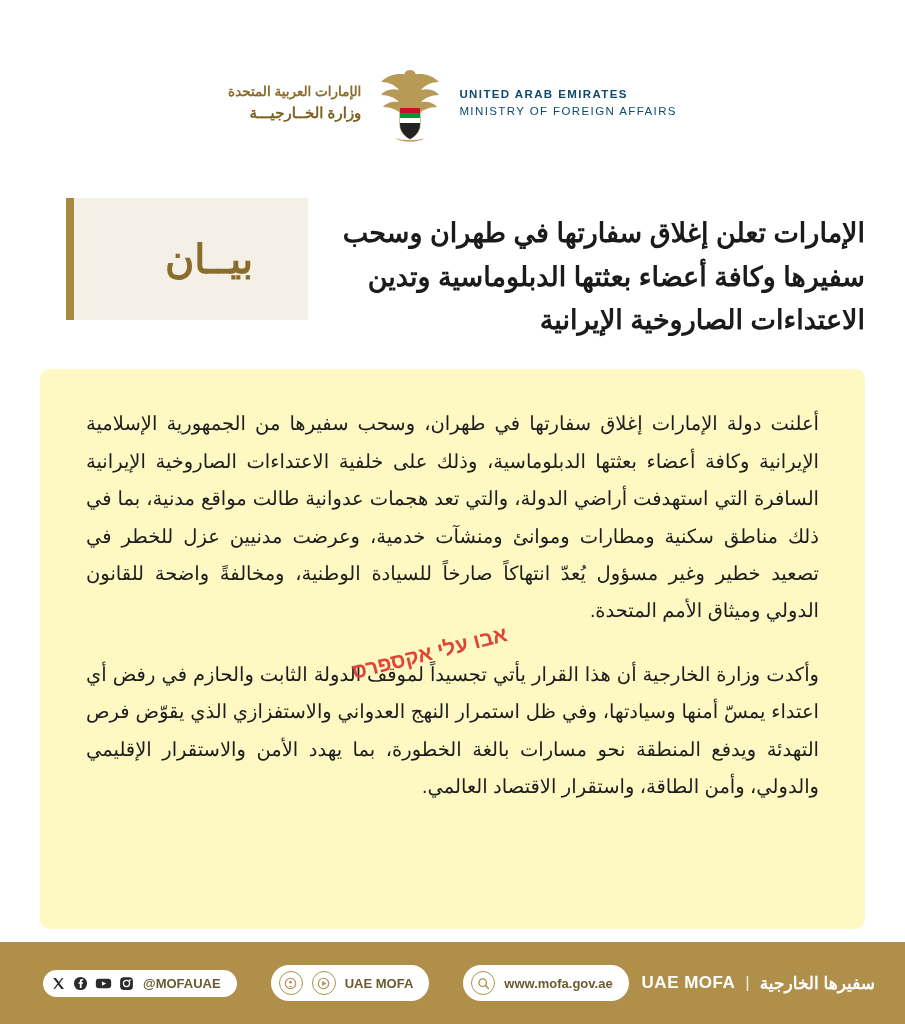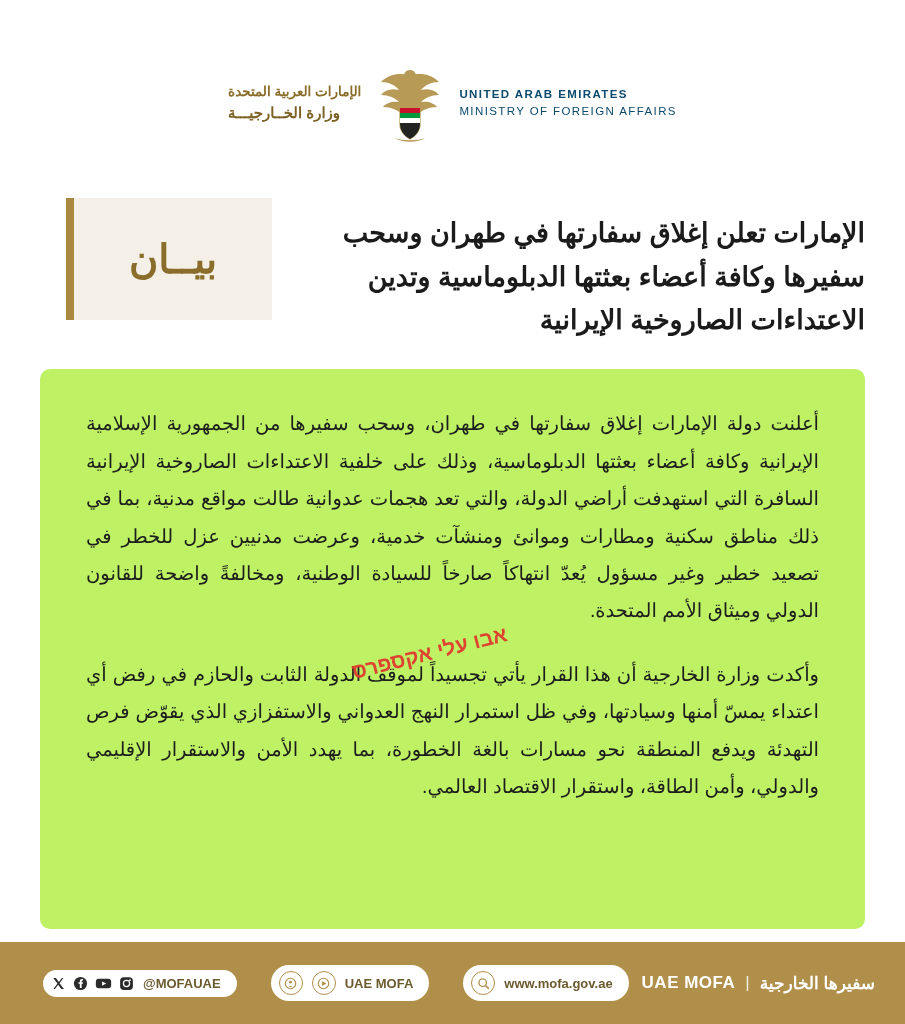--- a/index.html
+++ b/index.html
@@ -27,21 +27,21 @@
   .header {
     display: flex;
     flex-direction: row-reverse;
     align-items: center;
     justify-content: center;
     gap: 14px;
     padding-top: 64px;
     padding-bottom: 18px;
   }
   .header-ar {
-    text-align: left;
+    text-align: right;
     color: #8a6d2a;
     line-height: 1.45;
     direction: rtl;
   }
   .header-ar .l1 {
     font-size: 13.5px;
     font-weight: bold;
     letter-spacing: 0.5px;
     color: #8a6d2a;
   }
@@ -86,20 +86,21 @@
   .bayan-box {
     width: 198px;
     height: 122px;
     background: #f4f0e8;
     border-left: 8px solid #a9883f;
     display: flex;
     align-items: center;
     justify-content: center;
     flex: 0 0 auto;
     margin-top: 2px;
+    padding-left: 36px;
   }
   .bayan-text {
     font-size: 40px;
     font-weight: bold;
     color: #8a6d2a;
     letter-spacing: 6px;
     direction: rtl;
   }
   .headline {
     direction: rtl;
@@ -108,21 +109,21 @@
     font-size: 27px;
     font-weight: bold;
     line-height: 1.62;
     max-width: 530px;
     padding-top: 16px;
   }
 
   
   .body-card {
     margin: 26px 40px 0 40px;
-    background: #bef264;
+    background: #fef9c3;
     border-radius: 10px;
     padding: 36px 46px 40px 46px;
     box-sizing: border-box;
     direction: rtl;
     position: relative;
     min-height: 560px;
   }
   .para {
     font-size: 19.5px;
     line-height: 1.92;

